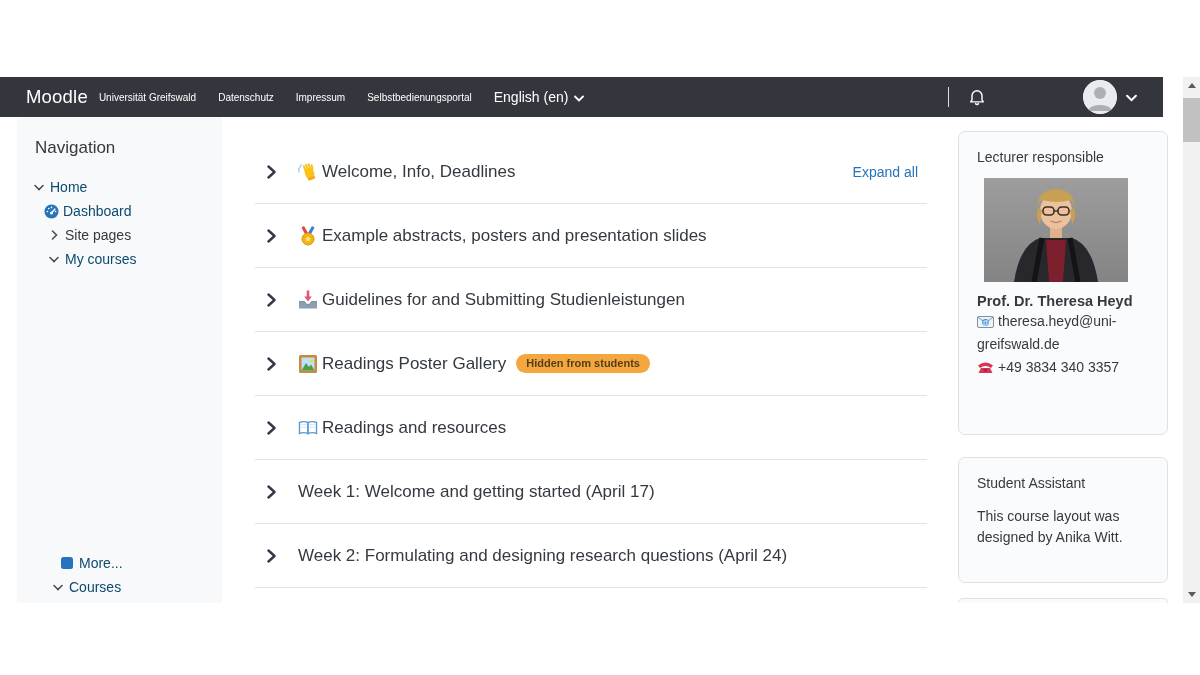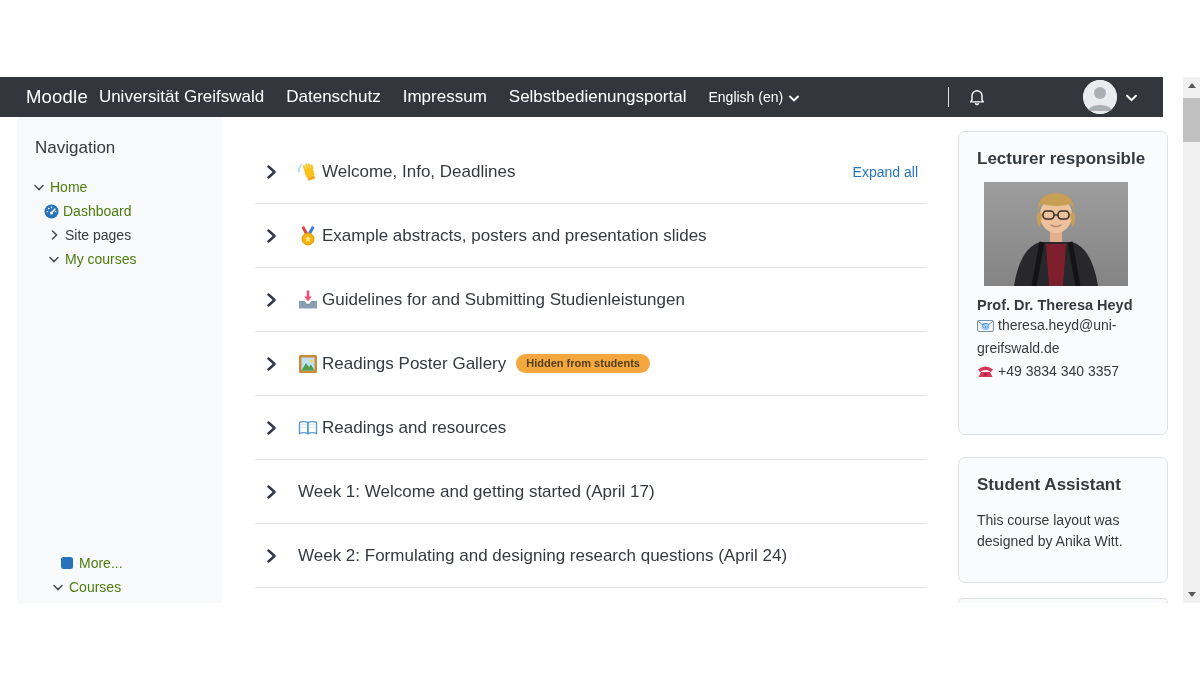--- a/index.html
+++ b/index.html
@@ -5,21 +5,21 @@
   * { margin:0; padding:0; box-sizing:border-box; }
   html,body { width:1200px; height:675px; background:#fff; overflow:hidden;
               font-family:"Liberation Sans", sans-serif; }
   a { text-decoration:none; cursor:pointer; }
 
   
   .navbar { position:absolute; left:0; top:77px; width:1163px; height:40px;
             background:#33373d; display:flex; align-items:center; color:#fff; }
   .brand { padding-left:26px; font-size:18.5px; color:#fff; letter-spacing:.2px; }
   .nav-links { display:flex; align-items:center; margin-left:11px; gap:22px; }
-  .nav-link { color:#fff; font-size:17px; }
+  .nav-link { color:#fff; font-size:10px; }
   .lang { display:flex; align-items:flex-start; gap:6px; margin-left:22px; color:#fff; font-size:14px; }
   .nav-right { margin-left:auto; display:flex; align-items:center; padding-right:26px; }
   .nav-sep { width:1px; height:20px; background:rgba(255,255,255,.85); }
   .bell { margin-left:18px; width:20px; height:20px; }
   .avatar { margin-left:96px; width:34px; height:34px; border-radius:50%;
             background:#e8eaed; overflow:hidden; display:block; }
   .nav-caret { margin-left:9px; }
 
   
   .scrollbar { position:absolute; left:1183px; top:77px; width:17px; height:526px; background:#f1f1f1; }
@@ -28,21 +28,21 @@
   .tri-up { width:0; height:0; border:4px solid transparent; border-bottom:5px solid #5a5a5a; margin-top:-4px;}
   .tri-down { width:0; height:0; border:4px solid transparent; border-top:5px solid #5a5a5a; margin-bottom:-4px;}
   .sb-thumb { position:absolute; left:0; top:21px; width:17px; height:44px; background:#c1c1c1; }
 
   
   .sidepanel { position:absolute; left:17px; top:117px; width:205px; height:486px;
                background:#f8f9fa; display:flex; flex-direction:column; }
   .sp-title { margin:21px 0 0 18px; font-size:17px; color:#343a40; }
   .sp-list { margin-top:17px; }
   .sp-item { height:24px; display:flex; align-items:center; font-size:14px; }
-  .sp-item a, .sp-link { color:#4d7c0f; }
+  .sp-item a, .sp-link { color:#0c4a6e; }
   .sp-plain { color:#343a40; }
   .pl1 { padding-left:15px; } .pl2 { padding-left:30px; } .pl2b { padding-left:27px; }
   .pl3 { padding-left:44px; } .plc { padding-left:34px; }
   .sp-chev { display:inline-flex; width:14px; justify-content:center; margin-right:4px; }
   .gauge { width:15px; height:15px; margin-right:4px; }
   .more-sq { width:12px; height:12px; background:#2673bb; border-radius:2.5px; margin-right:6px; }
   .sp-bottom { margin-top:auto; padding-bottom:4px; }
 
   
   .main { position:absolute; left:255px; top:117px; width:672px; padding-top:23px; background:#fff; }
@@ -54,21 +54,21 @@
   .badge { margin-left:10px; background:#f5a73f; color:#52401a; font-size:11px; font-weight:bold;
            padding:3px 10px 4px; border-radius:10px; white-space:nowrap; }
   .expand { margin-left:auto; color:#2673bb; font-size:14px; }
 
   
   .card { position:absolute; left:958px; width:210px; background:#fafbfc;
           border:1px solid #dfe2e5; border-radius:7px; padding:17px 18px; }
   .card1 { top:131px; height:304px; }
   .card2 { top:457px; height:126px; }
   .card3 { top:598px; height:5px; padding:0; border-bottom:none; border-radius:7px 7px 0 0; }
-  .card-h { font-size:17px; color:#343a40; font-weight:bold; }
+  .card-h { font-size:14px; color:#343a40; font-weight:normal; }
   .photo { display:block; margin:13px 0 0 7px; width:144px; height:104px; }
   .lect-name { margin-top:11px; font-size:14.5px; font-weight:bold; color:#343a40; }
   .contact { margin-top:2px; font-size:14px; color:#343a40; line-height:21px; }
   .c-icon { display:inline-block; vertical-align:-2px; margin-right:4px; }
   .card2 .card-text { margin-top:15px; font-size:14px; color:#343a40; line-height:21px; }
 </style>
 </head>
 <body>
 
 <div class="navbar">

